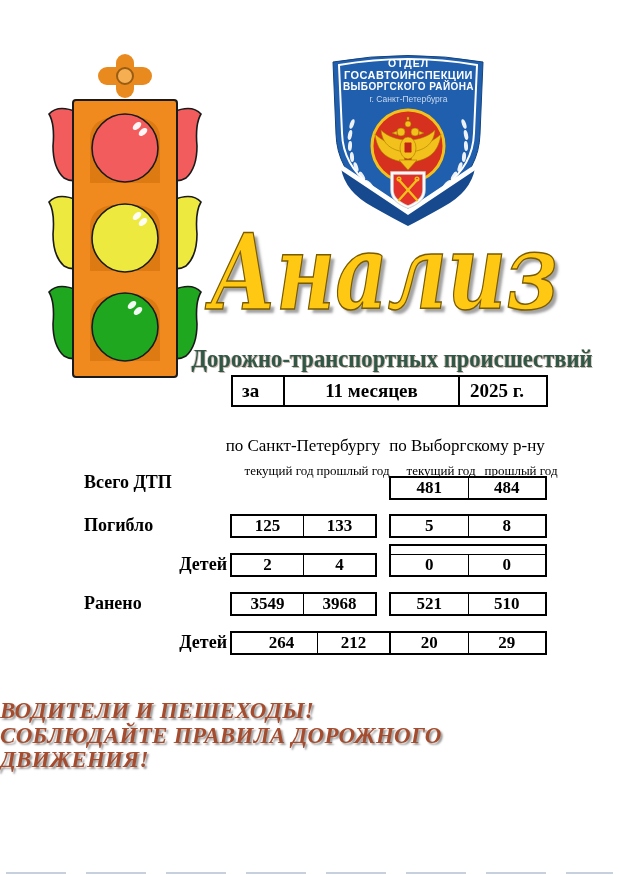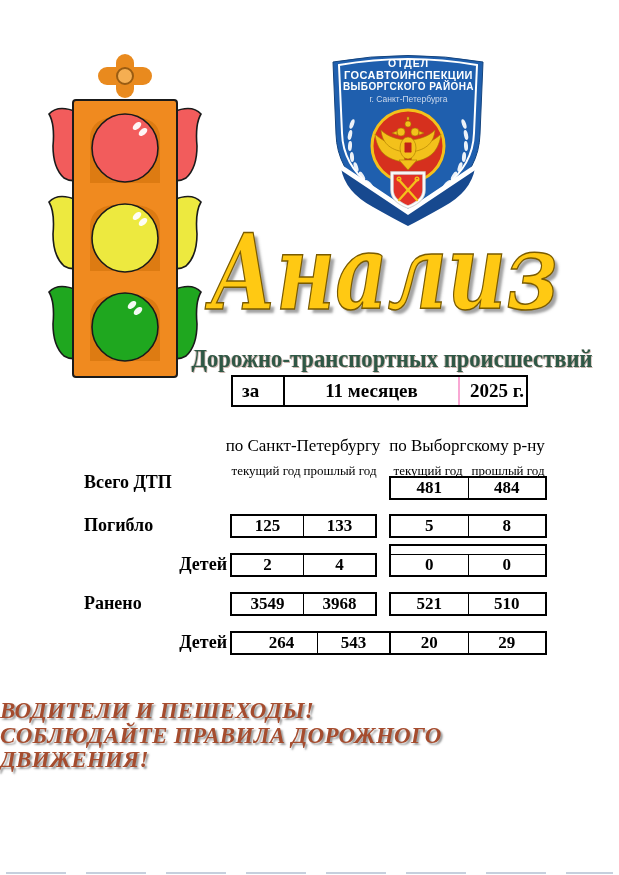--- a/index.html
+++ b/index.html
@@ -40,24 +40,24 @@
     text-shadow:1px 1px 0 rgba(110,45,30,.35), -1px 0 0 rgba(110,60,40,.3);
   }
   
   .period-table{
     position:absolute;left:231px;top:375px;display:flex;
     border:2px solid #000;background:#fff;height:28px;
   }
   .pt-cell{font-weight:bold;font-size:19px;line-height:28px;white-space:nowrap;}
   .pt-za{width:50px;padding-left:9px;box-sizing:border-box;}
   .pt-months{width:173px;text-align:center;border-left:2px solid #000;}
-  .pt-year{width:68px;padding-left:10px;box-sizing:border-box;border-left:2px solid #f9a8d4;}
+  .pt-year{width:88px;padding-left:10px;box-sizing:border-box;border-left:2px solid #000000;}
   
   .colhead{position:absolute;top:436px;font-size:17px;white-space:nowrap;transform:translateX(-50%);}
-  .subhead{position:absolute;top:463px;font-size:13px;white-space:nowrap;transform:translateX(-50%);}
+  .subhead{position:absolute;top:463px;font-size:13px;white-space:nowrap;transform:translateX(-50%);margin-left:13px;}
   .rowlabel{position:absolute;font-weight:bold;font-size:18px;white-space:nowrap;}
   .rowlabel-indent{position:absolute;left:140px;width:87px;text-align:right;font-weight:bold;font-size:18px;}
   .statbox{position:absolute;display:flex;border:2px solid #000;background:#fff;height:20px;}
   .statbox .cell{flex:1;text-align:center;font-weight:bold;font-size:17px;line-height:20px;border-left:1.5px solid #000;}
   .statbox .cell:first-child{border-left:none;}
   .statbox-stacked{position:absolute;display:flex;flex-direction:column;border:2px solid #000;background:#fff;}
   .statbox-stacked .spacer{height:8px;border-bottom:1.5px solid #000;}
   .statbox-stacked .cells{display:flex;height:20px;}
   .statbox-stacked .cells .cell{flex:1;text-align:center;font-weight:bold;font-size:17px;line-height:20px;border-left:1.5px solid #000;}
   .statbox-stacked .cells .cell:first-child{border-left:none;}
@@ -231,21 +231,21 @@
     <div class="cell">3549</div>
     <div class="cell">3968</div>
   </div>
   <div class="statbox" style="left:389px;top:592px;width:154px;">
     <div class="cell">521</div>
     <div class="cell">510</div>
   </div>
 
   <div class="statbox" style="left:230px;top:631px;width:143px;padding-left:14px;">
     <div class="cell">264</div>
-    <div class="cell">543</div>
+    <div class="cell">212</div>
   </div>
   <div class="statbox" style="left:389px;top:631px;width:154px;">
     <div class="cell">20</div>
     <div class="cell">29</div>
   </div>
 
   <div class="footer">
     <div>ВОДИТЕЛИ И ПЕШЕХОДЫ!</div>
     <div>СОБЛЮДАЙТЕ ПРАВИЛА ДОРОЖНОГО</div>
     <div>ДВИЖЕНИЯ!</div>

